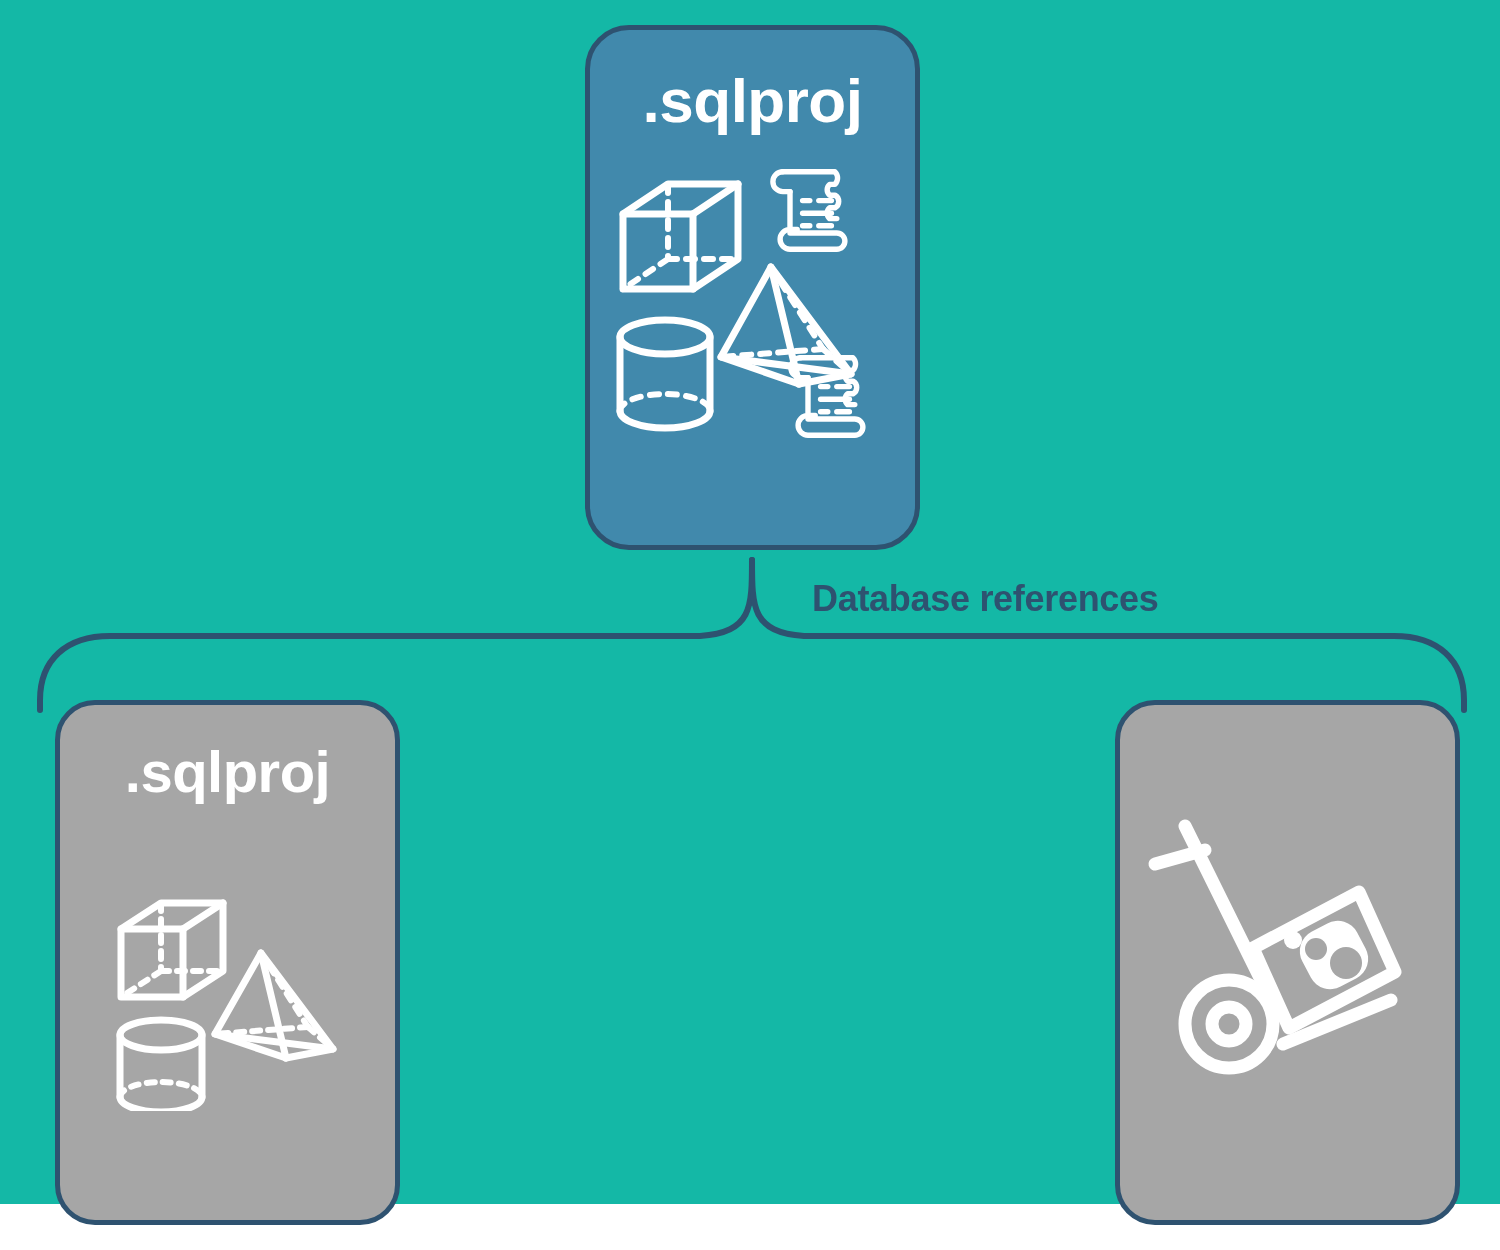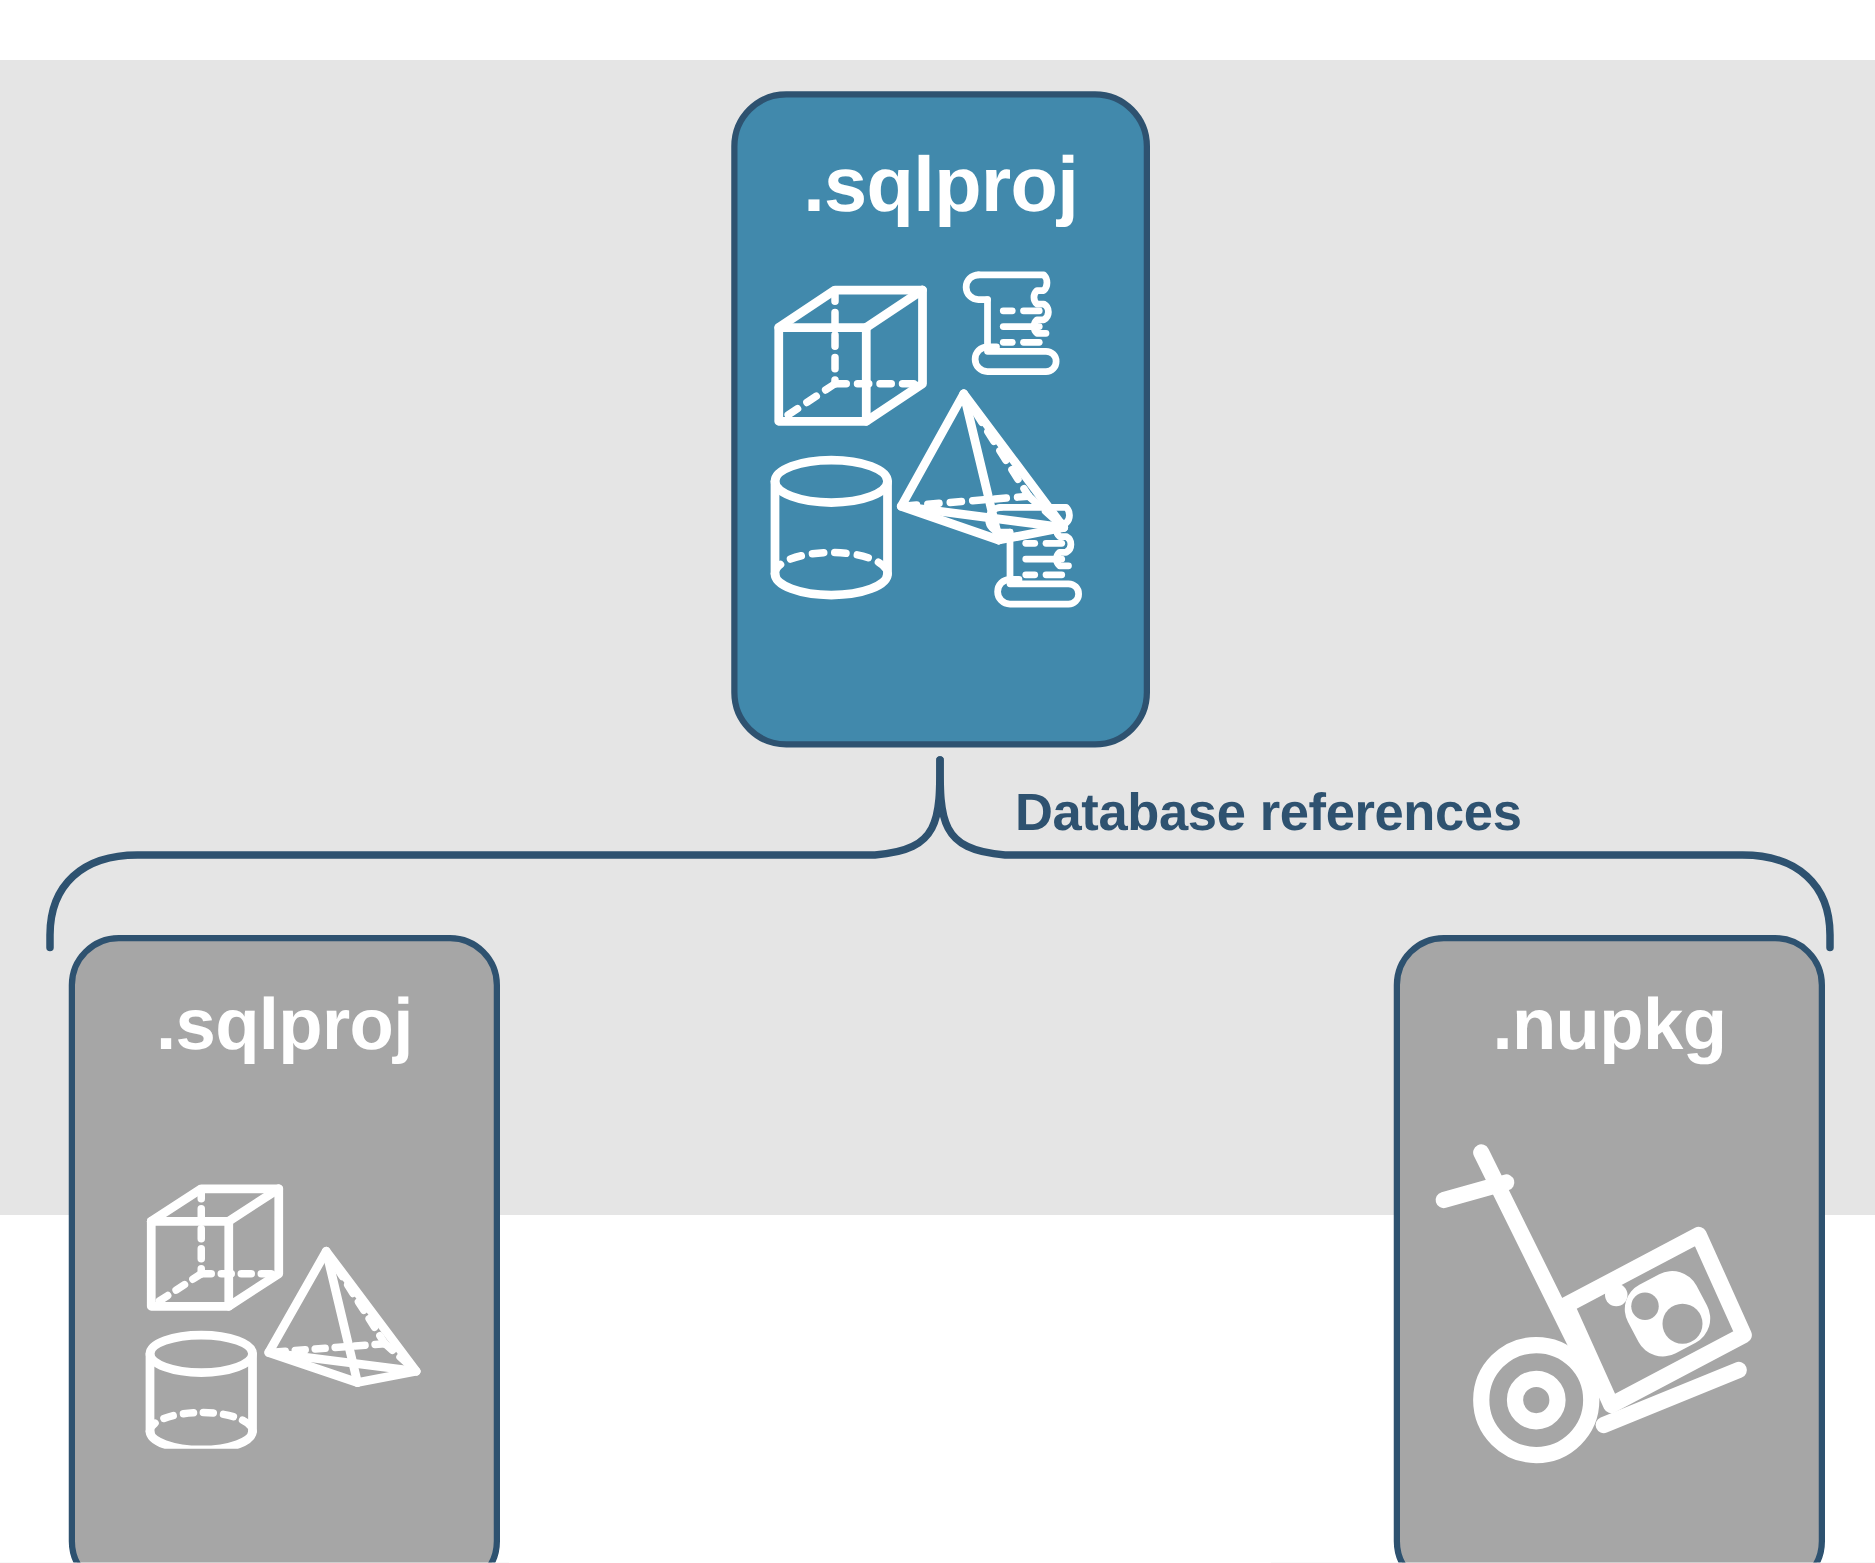--- a/index.html
+++ b/index.html
@@ -8,23 +8,22 @@
     width: 1500px;
     height: 1250px;
     background: #ffffff;
     font-family: "Liberation Sans", sans-serif;
     overflow: hidden;
   }
 
   #stage {
     position: relative;
     width: 1500px;
-    height: 924px;
-    background: #e5e5e5;
-    margin-top: 48px;
+    height: 1204px;
+    background: #14b8a6;
   }
 
   
   .card {
     position: absolute;
     border-radius: 40px;
     border: 5px solid #2e5270;
     display: flex;
     flex-direction: column;
     align-items: center;
@@ -87,21 +86,21 @@
     top: 548px;
     width: 1500px;
     height: 170px;
     pointer-events: none;
   }
 
   #brace-label {
     position: absolute;
     left: 812px;
     top: 578px;
-    font-size: 42px;
+    font-size: 36px;
     font-weight: bold;
     color: #2e5270;
     letter-spacing: -0.3px;
     white-space: nowrap;
   }
 </style>
 </head>
 <body>
 
 <div id="stage">
@@ -230,21 +229,20 @@
             <path d="M17 216 a41 15 0 0 1 82 0" stroke-dasharray="8 8" stroke-width="6"></path>
           </g>
 
         </g>
       </svg>
     </div>
   </div>
 
 
   <div class="card card-ref card-ref-3">
-    <div class="card-title">.nupkg</div>
 
     <div class="icon-area">
       <svg width="290" height="280" viewBox="0 0 290 280">
         <g>
 
           <line x1="42" y1="18" x2="130" y2="196" stroke="#ffffff" stroke-width="13" stroke-linecap="round"></line>
 
           <line x1="12" y1="56" x2="62" y2="42" stroke="#ffffff" stroke-width="13" stroke-linecap="round"></line>
 
           <line x1="140" y1="236" x2="248" y2="192" stroke="#ffffff" stroke-width="13" stroke-linecap="round"></line>

